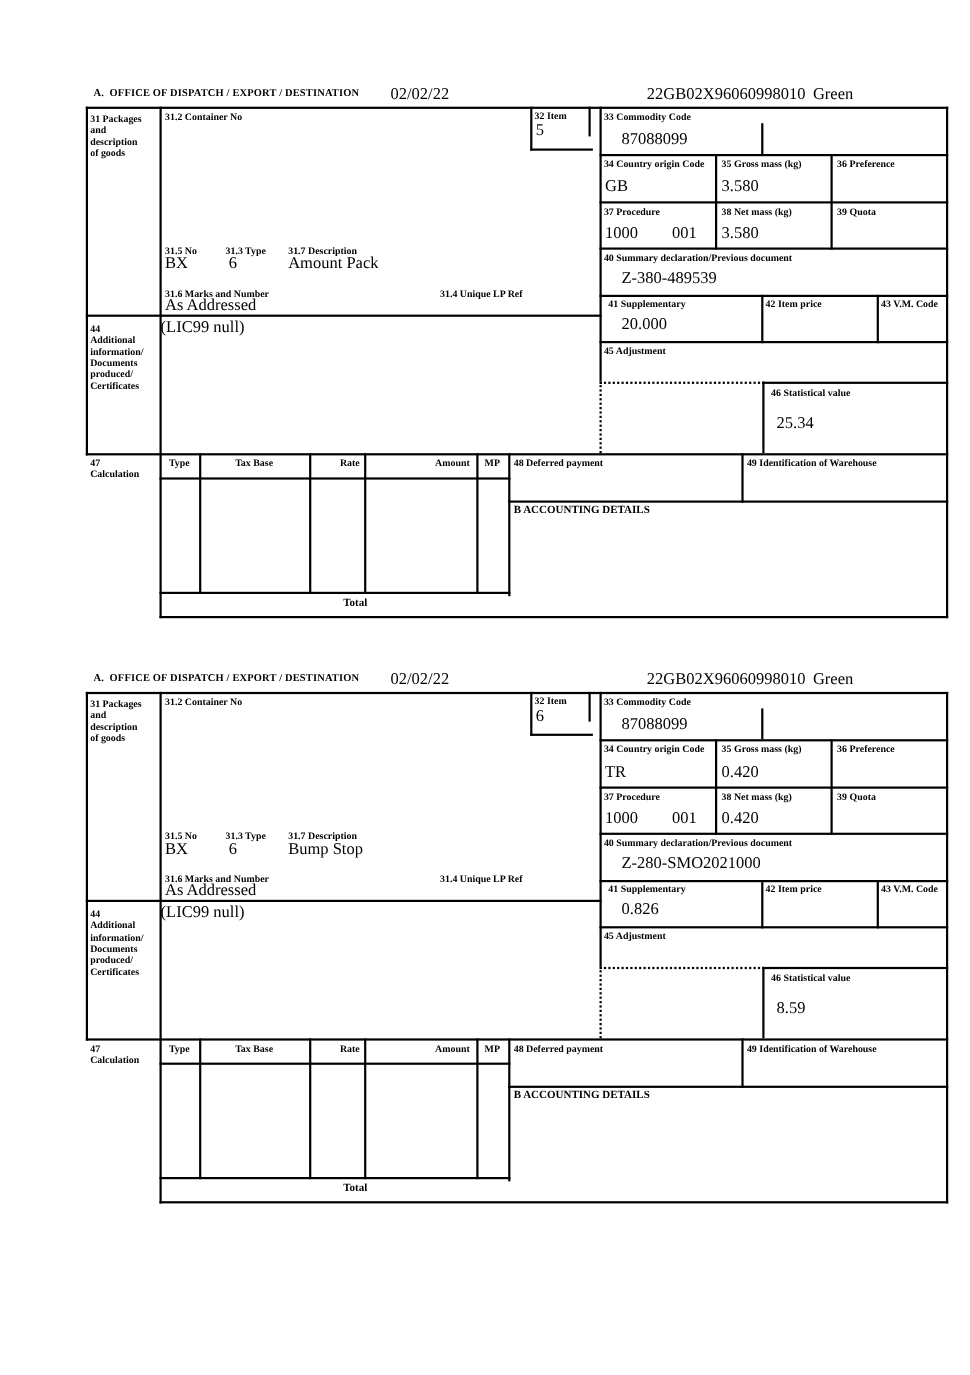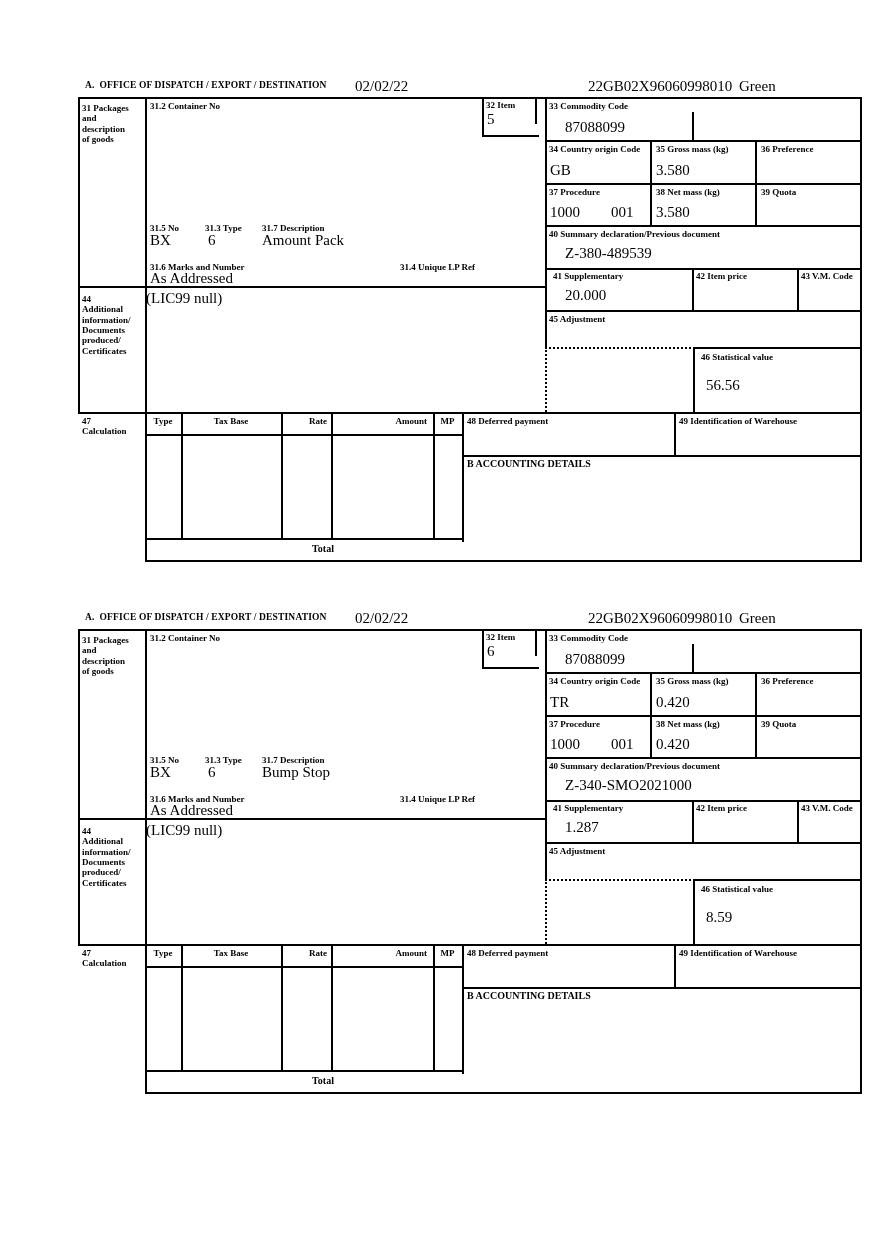--- a/index.html
+++ b/index.html
@@ -113,21 +113,21 @@
     <span class="val" style="left:533px;top:127px">001</span>
     <span class="val" style="left:578px;top:127px">3.580</span>
     <span class="lbl" style="left:471px;top:151px">40 Summary declaration/Previous document</span>
     <span class="val" style="left:487px;top:168px">Z-380-489539</span>
     <span class="lbl" style="left:475px;top:193px">41 Supplementary</span>
     <span class="lbl" style="left:618px;top:193px">42 Item price</span>
     <span class="lbl" style="left:723px;top:193px">43 V.M. Code</span>
     <span class="val" style="left:487px;top:210px">20.000</span>
     <span class="lbl" style="left:471px;top:236px">45 Adjustment</span>
     <span class="lbl" style="left:623px;top:274px">46 Statistical value</span>
-    <span class="val" style="left:628px;top:300px">56.56</span>
+    <span class="val" style="left:628px;top:300px">25.34</span>
 
     <span class="cell tc" style="left:67px;top:339px;width:36px">Type</span>
     <span class="cell tc" style="left:103px;top:339px;width:100px">Tax Base</span>
     <span class="cell tr" style="left:203px;top:339px;width:46px">Rate</span>
     <span class="cell tr" style="left:253px;top:339px;width:96px">Amount</span>
     <span class="cell tc" style="left:355px;top:339px;width:29px">MP</span>
     <span class="sm" style="left:200px;top:466px;width:90px;text-align:center">Total</span>
     <span class="lbl" style="left:389px;top:338px">48 Deferred payment</span>
     <span class="lbl" style="left:601px;top:338px">49 Identification of Warehouse</span>
     <span class="sm" style="left:389px;top:381px">B ACCOUNTING DETAILS</span>
@@ -215,25 +215,25 @@
     <span class="lbl" style="left:683px;top:66px">36 Preference</span>
     <span class="val" style="left:472px;top:85px">TR</span>
     <span class="val" style="left:578px;top:85px">0.420</span>
     <span class="lbl" style="left:471px;top:109px">37 Procedure</span>
     <span class="lbl" style="left:578px;top:109px">38 Net mass (kg)</span>
     <span class="lbl" style="left:683px;top:109px">39 Quota</span>
     <span class="val" style="left:472px;top:127px">1000</span>
     <span class="val" style="left:533px;top:127px">001</span>
     <span class="val" style="left:578px;top:127px">0.420</span>
     <span class="lbl" style="left:471px;top:151px">40 Summary declaration/Previous document</span>
-    <span class="val" style="left:487px;top:168px">Z-340-SMO2021000</span>
+    <span class="val" style="left:487px;top:168px">Z-280-SMO2021000</span>
     <span class="lbl" style="left:475px;top:193px">41 Supplementary</span>
     <span class="lbl" style="left:618px;top:193px">42 Item price</span>
     <span class="lbl" style="left:723px;top:193px">43 V.M. Code</span>
-    <span class="val" style="left:487px;top:210px">1.287</span>
+    <span class="val" style="left:487px;top:210px">0.826</span>
     <span class="lbl" style="left:471px;top:236px">45 Adjustment</span>
     <span class="lbl" style="left:623px;top:274px">46 Statistical value</span>
     <span class="val" style="left:628px;top:300px">8.59</span>
 
     <span class="cell tc" style="left:67px;top:339px;width:36px">Type</span>
     <span class="cell tc" style="left:103px;top:339px;width:100px">Tax Base</span>
     <span class="cell tr" style="left:203px;top:339px;width:46px">Rate</span>
     <span class="cell tr" style="left:253px;top:339px;width:96px">Amount</span>
     <span class="cell tc" style="left:355px;top:339px;width:29px">MP</span>
     <span class="sm" style="left:200px;top:466px;width:90px;text-align:center">Total</span>

